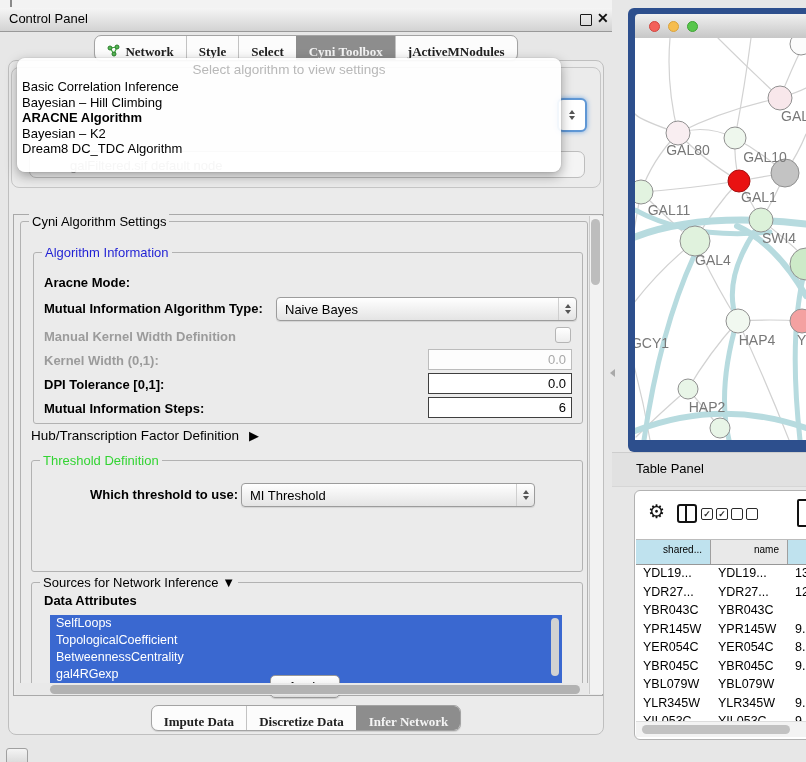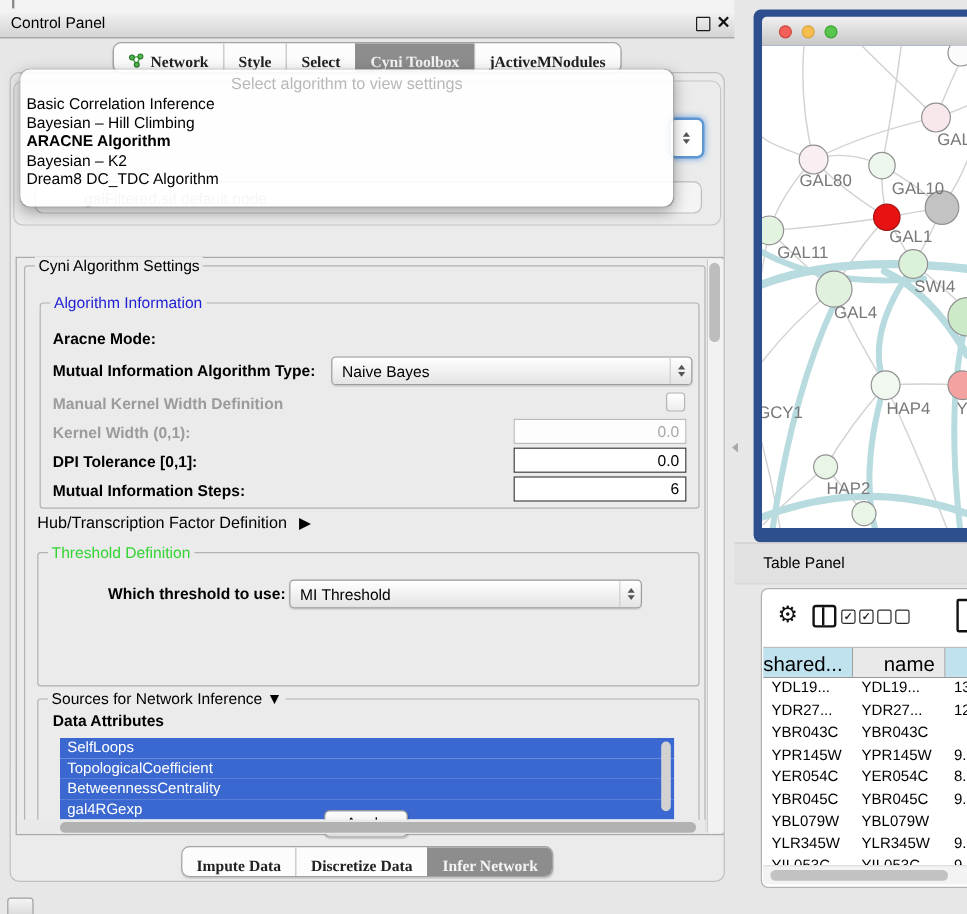--- a/index.html
+++ b/index.html
@@ -64,21 +64,21 @@
   .tp-title{position:absolute;left:24px;top:8px;font-size:13px;color:#000;}
   .table-panel{left:634px;top:490px;width:210px;height:250px;background:#fff;border:1px solid #b2b2b2;border-radius:6px;box-sizing:border-box;}
   .tb-toolbar{position:absolute;left:0;top:0;width:100%;height:46px;}
   .gear{position:absolute;left:13px;top:9px;font-size:19px;color:#121212;}
   .split-icon{position:absolute;left:42px;top:13px;width:16px;height:15px;border:2px solid #121212;border-radius:3px;}
   .split-icon::after{content:"";position:absolute;left:6px;top:0;width:2px;height:15px;background:#121212;}
   .cpair{position:absolute;top:17px;display:flex;gap:3px;}
   .cbox{width:10px;height:10px;border:1.6px solid #2a2a2a;border-radius:2px;font-size:9px;line-height:10px;text-align:center;color:#2a2a2a;font-weight:bold;}
   .doc-icon{position:absolute;left:162px;top:8px;width:16px;height:24px;border:2px solid #121212;border-radius:2px;background:#fff;}
   .tb-header{position:absolute;left:1px;top:48px;height:24px;display:flex;border-bottom:1px solid #979797;border-top:1px solid #bcbcbc;width:205px;}
-  .th{box-sizing:border-box;border-right:1px solid #9f9f9f;font-size:17px;color:#000;text-align:right;padding:4px 8px 0 0;background:#e9e9e9;height:24px;}
+  .th{box-sizing:border-box;border-right:1px solid #9f9f9f;font-size:10px;color:#000;text-align:right;padding:4px 8px 0 0;background:#e9e9e9;height:24px;}
   .th.sel{background:#bfe2ee;}
   .tb-rows{position:absolute;left:1px;top:73px;width:205px;height:157px;overflow:hidden;}
   .tr{display:flex;height:18.5px;line-height:18.5px;font-size:12.5px;color:#000;}
   .td{box-sizing:border-box;padding-left:7px;white-space:nowrap;overflow:hidden;}
   .tb-hscroll{position:absolute;left:1px;top:230px;width:205px;height:15px;background:#f3f3f3;border-top:1px solid #ddd;}
   .tb-hthumb{position:absolute;left:6px;top:3px;width:148px;height:9px;background:#c2c2c2;border-radius:5px;}
   .mini-btn{left:6px;top:748px;width:20px;height:16px;background:linear-gradient(#f4f4f4,#d7d7d7);border:1px solid #a0a0a0;border-radius:3px;}
 </style>
 </head>
 <body>

